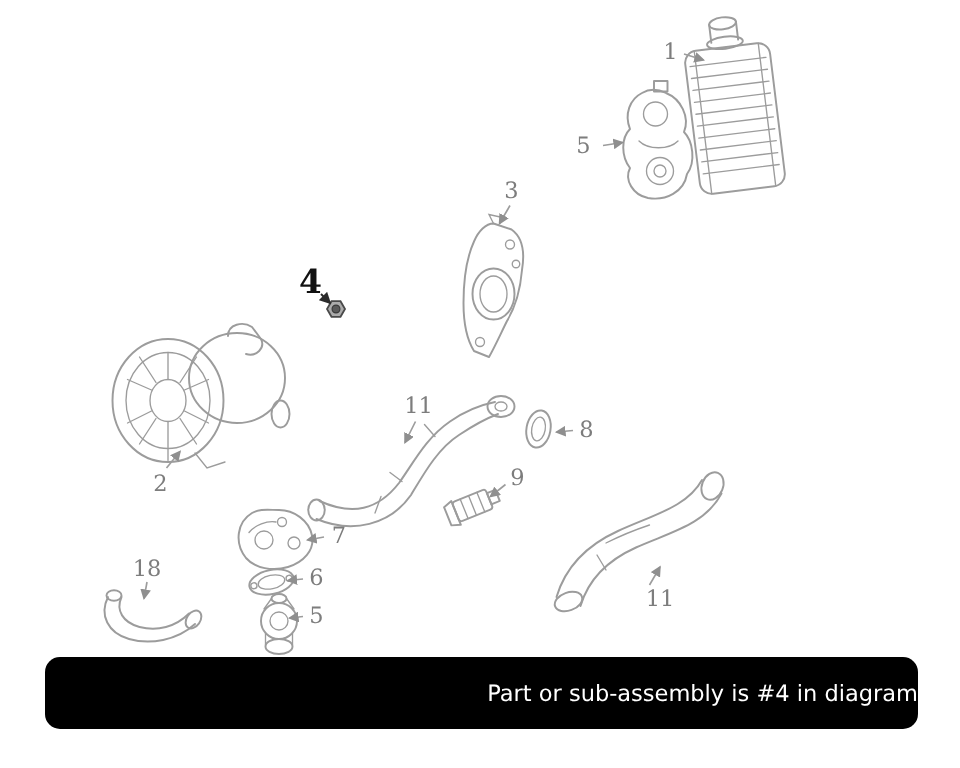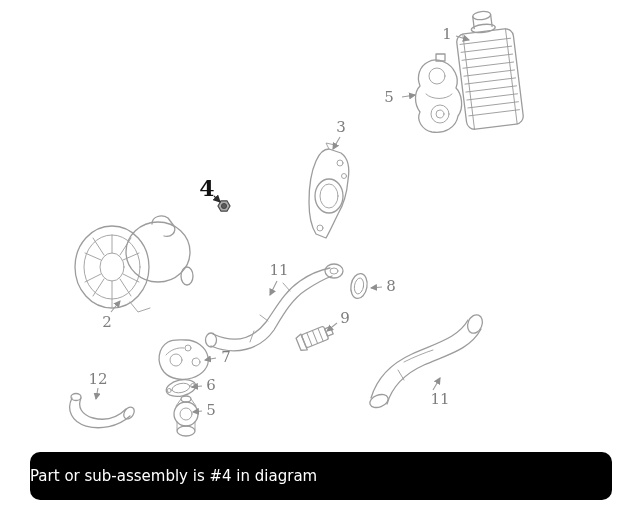--- a/index.html
+++ b/index.html
@@ -17,23 +17,23 @@
   .ln{stroke:var(--line-art);fill:none;stroke-width:1.3;stroke-linecap:round;stroke-linejoin:round;}
   .ln-thin{stroke:var(--line-art);fill:none;stroke-width:0.9;stroke-linecap:round;}
   .arrow{stroke:var(--line-art);stroke-width:1.1;fill:none;}
   .arrow-dark{stroke:#2a2a2a;stroke-width:1.3;fill:none;}
   .nut-body{fill:#ababab;stroke:#4a4a4a;stroke-width:1.2;}
   .nut-core{fill:#5a5a5a;stroke:#3a3a3a;stroke-width:0.8;}
   .part-label{position:absolute;transform:translate(-50%,-50%);
       font-family:"DejaVu Serif","Liberation Serif",serif;
       font-size:15px;color:var(--label-text);user-select:none;white-space:nowrap;}
   .part-label.hl{font-size:22px;font-weight:bold;color:var(--hl-text);}
-  .banner{position:absolute;left:30px;top:452px;width:582px;height:48px;
+  .banner{position:absolute;left:30px;top:438px;width:582px;height:48px;
       background:var(--banner-bg);border-radius:10px;color:var(--banner-text);
-      display:flex;flex-direction:column;align-items:flex-start;justify-content:center;
+      display:flex;flex-direction:column;align-items:flex-end;justify-content:center;
       gap:1px;font-size:15px;line-height:21px;text-align:center;}
 </style>
 </head>
 <body>
 
 <div class="stage">
 
   <svg class="diagram" width="640" height="512" viewBox="0 0 640 512">
     <defs>
       <marker id="ah" viewBox="0 0 10 10" refX="8.5" refY="5" markerWidth="6.5" markerHeight="6.5" orient="auto-start-reverse">
@@ -169,20 +169,20 @@
   <div class="part-label" style="left:389px;top:97px">5</div>
   <div class="part-label" style="left:341px;top:127px">3</div>
   <div class="part-label hl" style="left:207px;top:188px">4</div>
   <div class="part-label" style="left:107px;top:322px">2</div>
   <div class="part-label" style="left:279px;top:270px">11</div>
   <div class="part-label" style="left:391px;top:286px">8</div>
   <div class="part-label" style="left:345px;top:318px">9</div>
   <div class="part-label" style="left:226px;top:357px">7</div>
   <div class="part-label" style="left:211px;top:385px">6</div>
   <div class="part-label" style="left:211px;top:410px">5</div>
-  <div class="part-label" style="left:98px;top:379px">12</div>
+  <div class="part-label" style="left:98px;top:379px">18</div>
   <div class="part-label" style="left:440px;top:399px">11</div>
 
   <div class="banner">
     <div>Part or sub-assembly is #4 in diagram</div>
   </div>
 
 </div>
 
 </body></html>

